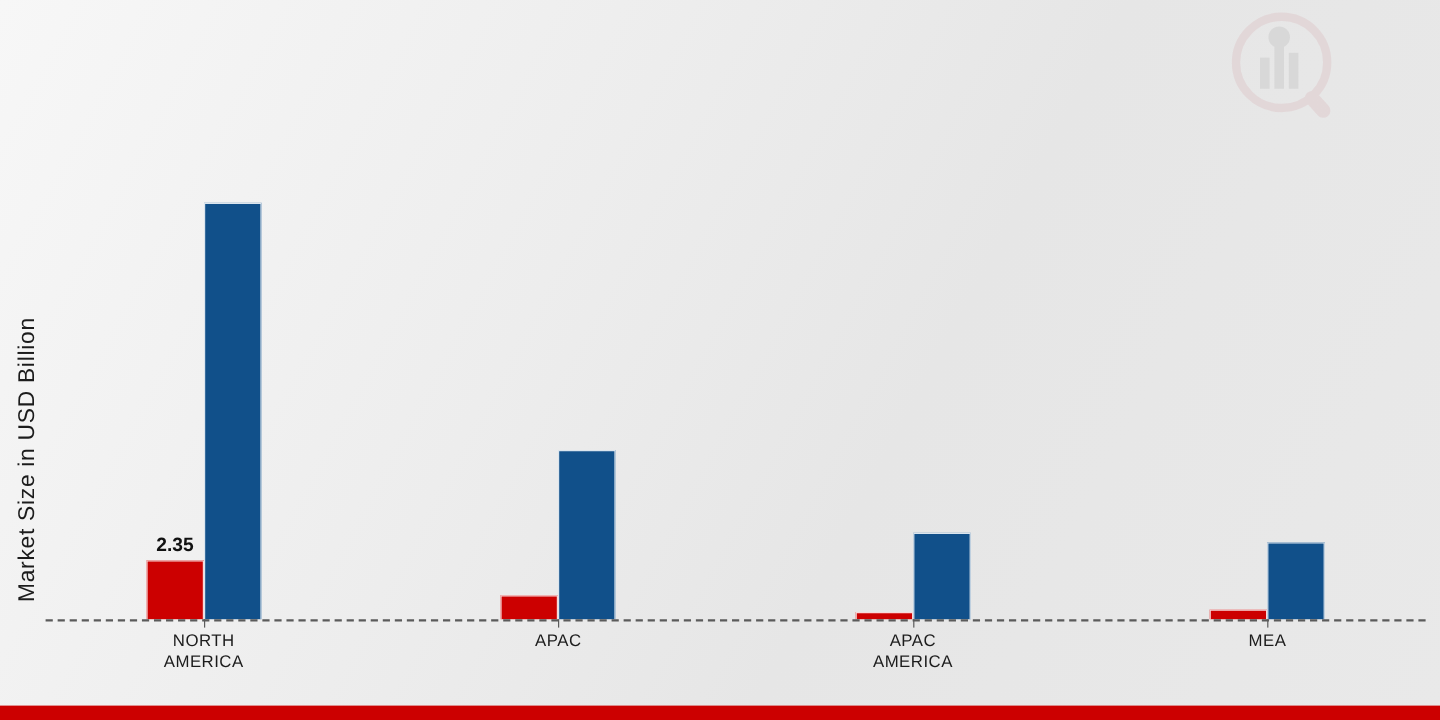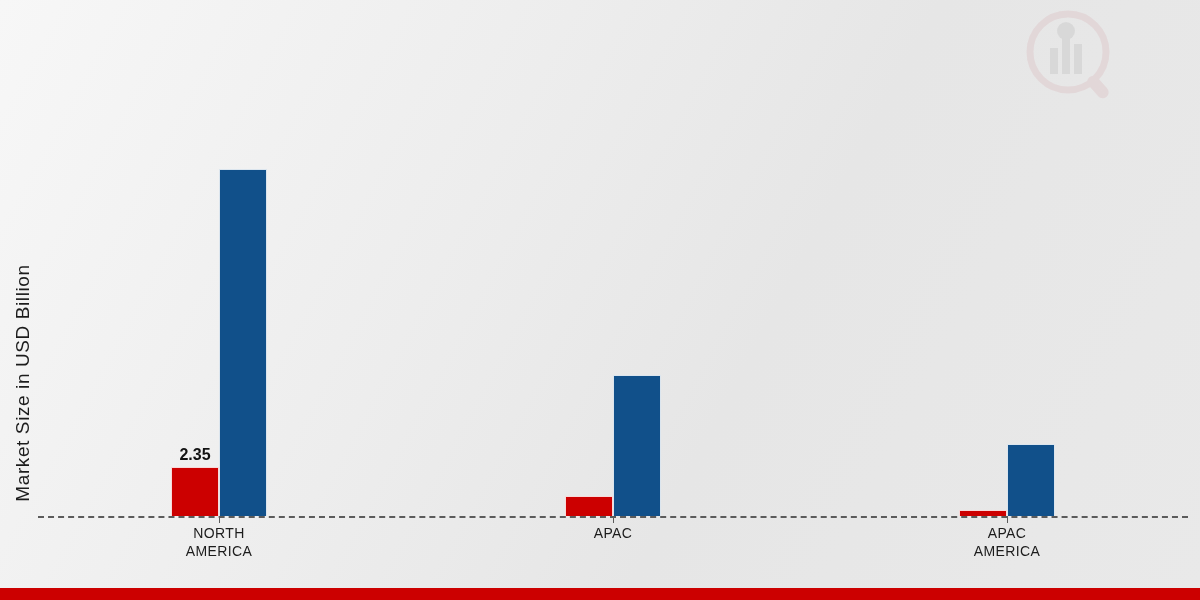--- a/index.html
+++ b/index.html
@@ -180,18 +180,28 @@
           <div class="bar-wrap">
             <div class="bar b2023" style="height: 6.47556px; background: rgb(204, 0, 0);"></div>
           </div>
           <div class="bar-wrap">
             <div class="bar b2032" style="height: 71.8578px; background: rgb(17, 80, 138);"></div>
           </div>
           <span class="tick"></span>
           <div class="group-label">APAC
 AMERICA</div>
         </div>
+        <div class="group">
+          <div class="bar-wrap">
+            <div class="bar b2023" style="height: 8.14667px; background: rgb(204, 0, 0);"></div>
+          </div>
+          <div class="bar-wrap">
+            <div class="bar b2032" style="height: 63.7111px; background: rgb(17, 80, 138);"></div>
+          </div>
+          <span class="tick"></span>
+          <div class="group-label">MEA</div>
+        </div>
       </div>
     <div id="baseline"></div>
   </div>
 
   <div id="footer-bar"></div>
 </div>
 
 </body></html>

